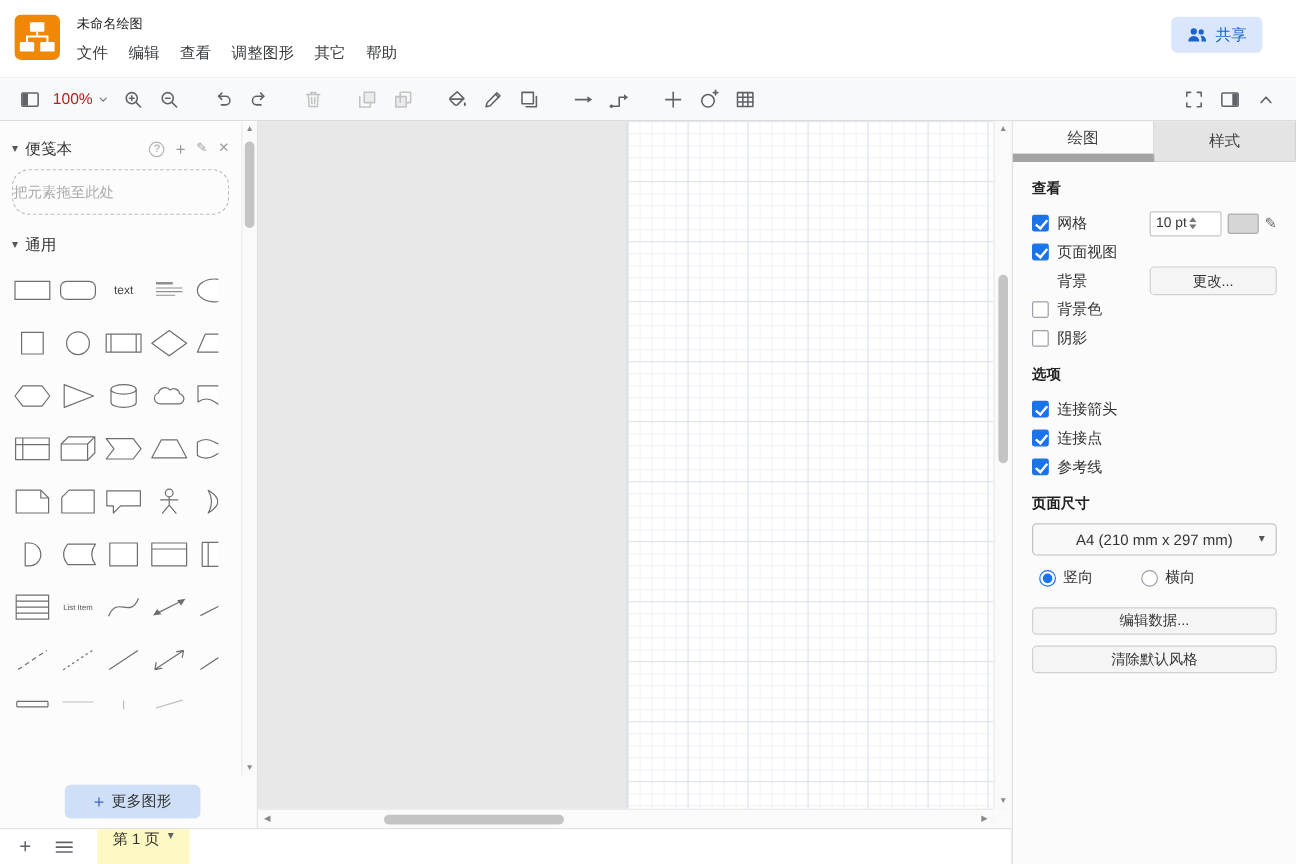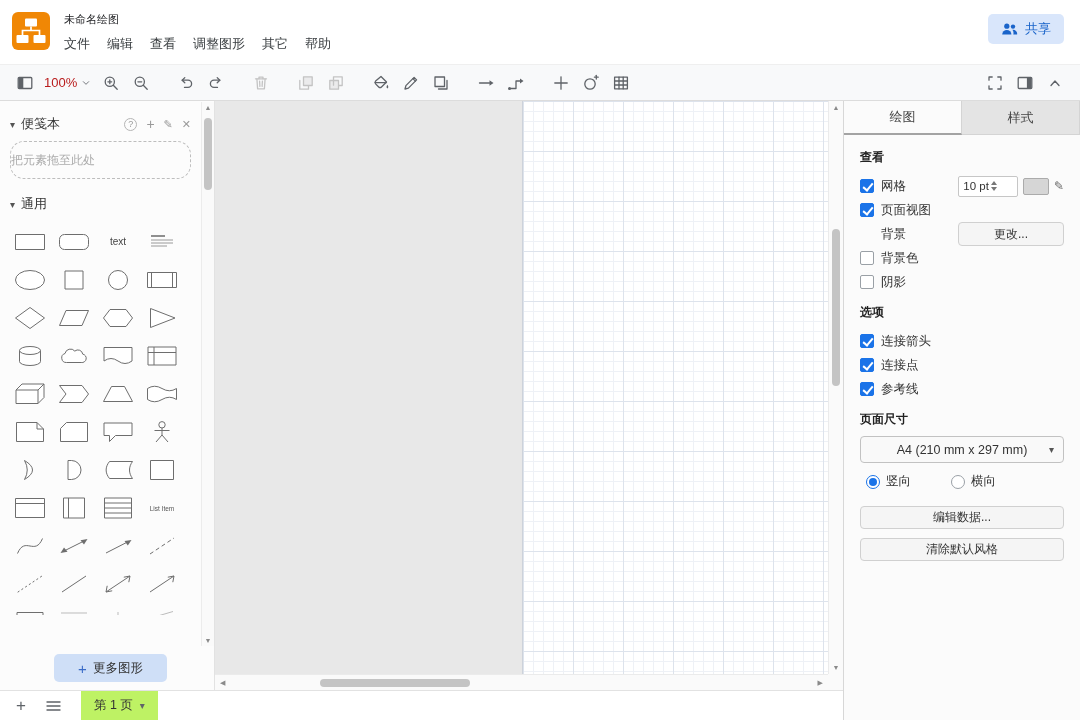--- a/index.html
+++ b/index.html
@@ -7,21 +7,21 @@
   body{font-family:"Liberation Sans","DejaVu Sans",sans-serif;font-size:13px;color:#333;background:#fff}
   .app{display:flex;flex-direction:column;width:1080px;height:720px}
 
   
   .header{height:64px;background:#fff;display:flex;align-items:flex-start;padding:10px 12px 0 12px;position:relative}
   .logo{width:38px;height:38px;margin:2px 14px 0 0;flex:none}
   .header-main{display:flex;flex-direction:column}
   .doc-title{font-size:11px;color:#202124;margin:2px 0 8px 0;cursor:default}
   .menubar{display:flex;gap:17px;font-size:13px;color:#3c4043}
   .menu-item{cursor:default}
-  .share-btn{position:absolute;right:16px;top:14px;display:flex;align-items:center;gap:7px;
+  .share-btn{position:absolute;right:28px;top:14px;display:flex;align-items:center;gap:7px;
     background:#d9e6fb;color:#1a64ca;border:none;border-radius:5px;padding:6px 13px;font-size:13px;
     font-family:Liberation Serif, serif;cursor:pointer}
 
   
   .toolbar{height:37px;background:#f8f9fa;border-top:1px solid #efefef;border-bottom:1px solid #dcdcdc;
     display:flex;align-items:center;padding:0 10px}
   .tb-left,.tb-right{display:flex;align-items:center}
   .tb-right{margin-left:auto}
   .tb-btn{height:28px;min-width:30px;display:flex;align-items:center;justify-content:center;border:none;
     background:transparent;border-radius:4px;cursor:pointer;padding:0 4px}
@@ -44,21 +44,21 @@
   .search-ic{position:absolute;right:9px;top:6px}
   .section-head{height:26px;display:flex;align-items:center;gap:6px;cursor:pointer}
   .tri{font-size:10px;color:#555}
   .sec-title{font-size:13px;color:#333}
   .sp-icons{margin-left:auto;display:flex;align-items:center;gap:9px;color:#9a9a9a;font-size:11px}
   .sp-ic{cursor:pointer;line-height:1}
   .sp-ic.help{width:13px;height:13px;border:1px solid #b5b5b5;border-radius:50%;display:flex;
     align-items:center;justify-content:center;font-size:9px}
   .dropzone{height:38px;margin:4px 0 12px 0;border:1.4px dashed #bdbdbd;border-radius:14px;
     display:flex;align-items:center;justify-content:flex-start;color:#ababab;font-size:12px;cursor:default}
-  .shape-grid{display:grid;grid-template-columns:repeat(4,1fr);gap:8px 4px;margin-top:10px;width:172px;
+  .shape-grid{display:grid;grid-template-columns:repeat(5,1fr);gap:8px 4px;margin-top:10px;width:172px;
     height:388px;overflow:hidden}
   .shape-cell{height:30px;display:flex;align-items:center;justify-content:center;cursor:pointer}
   .more-shapes{position:absolute;left:54px;bottom:8px;width:113px;height:28px;border:none;border-radius:5px;
     background:#cfdff7;color:#333;font-size:12.5px;display:flex;align-items:center;justify-content:center;
     gap:6px;cursor:pointer;font-family:inherit;z-index:5}
   .more-shapes .plus{color:#3b6cc7;font-size:15px;line-height:1}
   .side-scroll{position:absolute;top:1px;bottom:44px;right:0;width:13px;background:#fafafa;
     border-left:1px solid #ececec;display:flex;flex-direction:column;align-items:center;
     justify-content:space-between;padding:2px 0;z-index:4}
   .arr{font-size:7px;color:#8a8a8a;line-height:1;cursor:pointer}
@@ -82,30 +82,30 @@
   .h-scroll{position:absolute;left:0;right:15px;bottom:0;height:16px;background:#fafafa;
     border-top:1px solid #ebebeb;display:flex;align-items:center;justify-content:space-between;padding:0 5px}
   .h-thumb{left:105px;width:150px;height:8px;top:4px}
   .scroll-corner{position:absolute;right:0;bottom:0;width:15px;height:16px;background:#fafafa}
 
   
   .bottombar{height:30px;background:#fff;border-top:1px solid #e2e2e2;display:flex;align-items:center;
     padding-left:16px;gap:20px}
   .bb-btn{border:none;background:transparent;color:#5f6368;font-size:17px;cursor:pointer;
     display:flex;align-items:center;line-height:1;font-family:inherit}
-  .page-tab{height:100%;display:flex;align-items:center;gap:7px;padding:0 13px;background:#bef264;
+  .page-tab{height:100%;display:flex;align-items:flex-start;gap:7px;padding:0 13px;background:#fef9c3;
     font-size:12.5px;color:#333;cursor:pointer}
   .tab-chev{color:#5f6368;font-size:10px}
 
   
   .rightpanel{width:237px;background:#fbfbfb;border-left:1px solid #d7d7d7;display:flex;flex-direction:column}
   .panel-tabs{display:flex;height:34px;background:#e4e4e4;border-bottom:1px solid #d4d4d4;flex:none}
   .panel-tab{flex:1;display:flex;align-items:center;justify-content:center;font-size:13px;color:#444;
     cursor:pointer;border-right:1px solid #d4d4d4}
-  .panel-tab.active{background:#fbfbfb;margin-bottom:-1px;border-bottom:2px solid #a3a3a3}
+  .panel-tab.active{background:#fbfbfb;margin-bottom:-1px;border-bottom:7px solid #a3a3a3}
   .panel-body{padding:10px 16px;overflow:hidden}
   .sec-heading{font-weight:bold;font-size:12px;color:#222;margin:10px 0 8px}
   .panel-body .sec-heading:first-child{margin-top:4px}
   .row{display:flex;align-items:center;gap:7px;height:24px;font-size:12.5px}
   .row.indent{padding-left:21px}
   .lbl{color:#333}
   .cb{width:14px;height:14px;border:1px solid #9aa0a6;border-radius:2px;background:#fff;display:inline-block;
     position:relative;flex:none;cursor:pointer}
   .cb.checked{background:#1a73e8;border-color:#1a73e8}
   .cb.checked::after{content:"";position:absolute;left:4px;top:1px;width:4px;height:8px;

